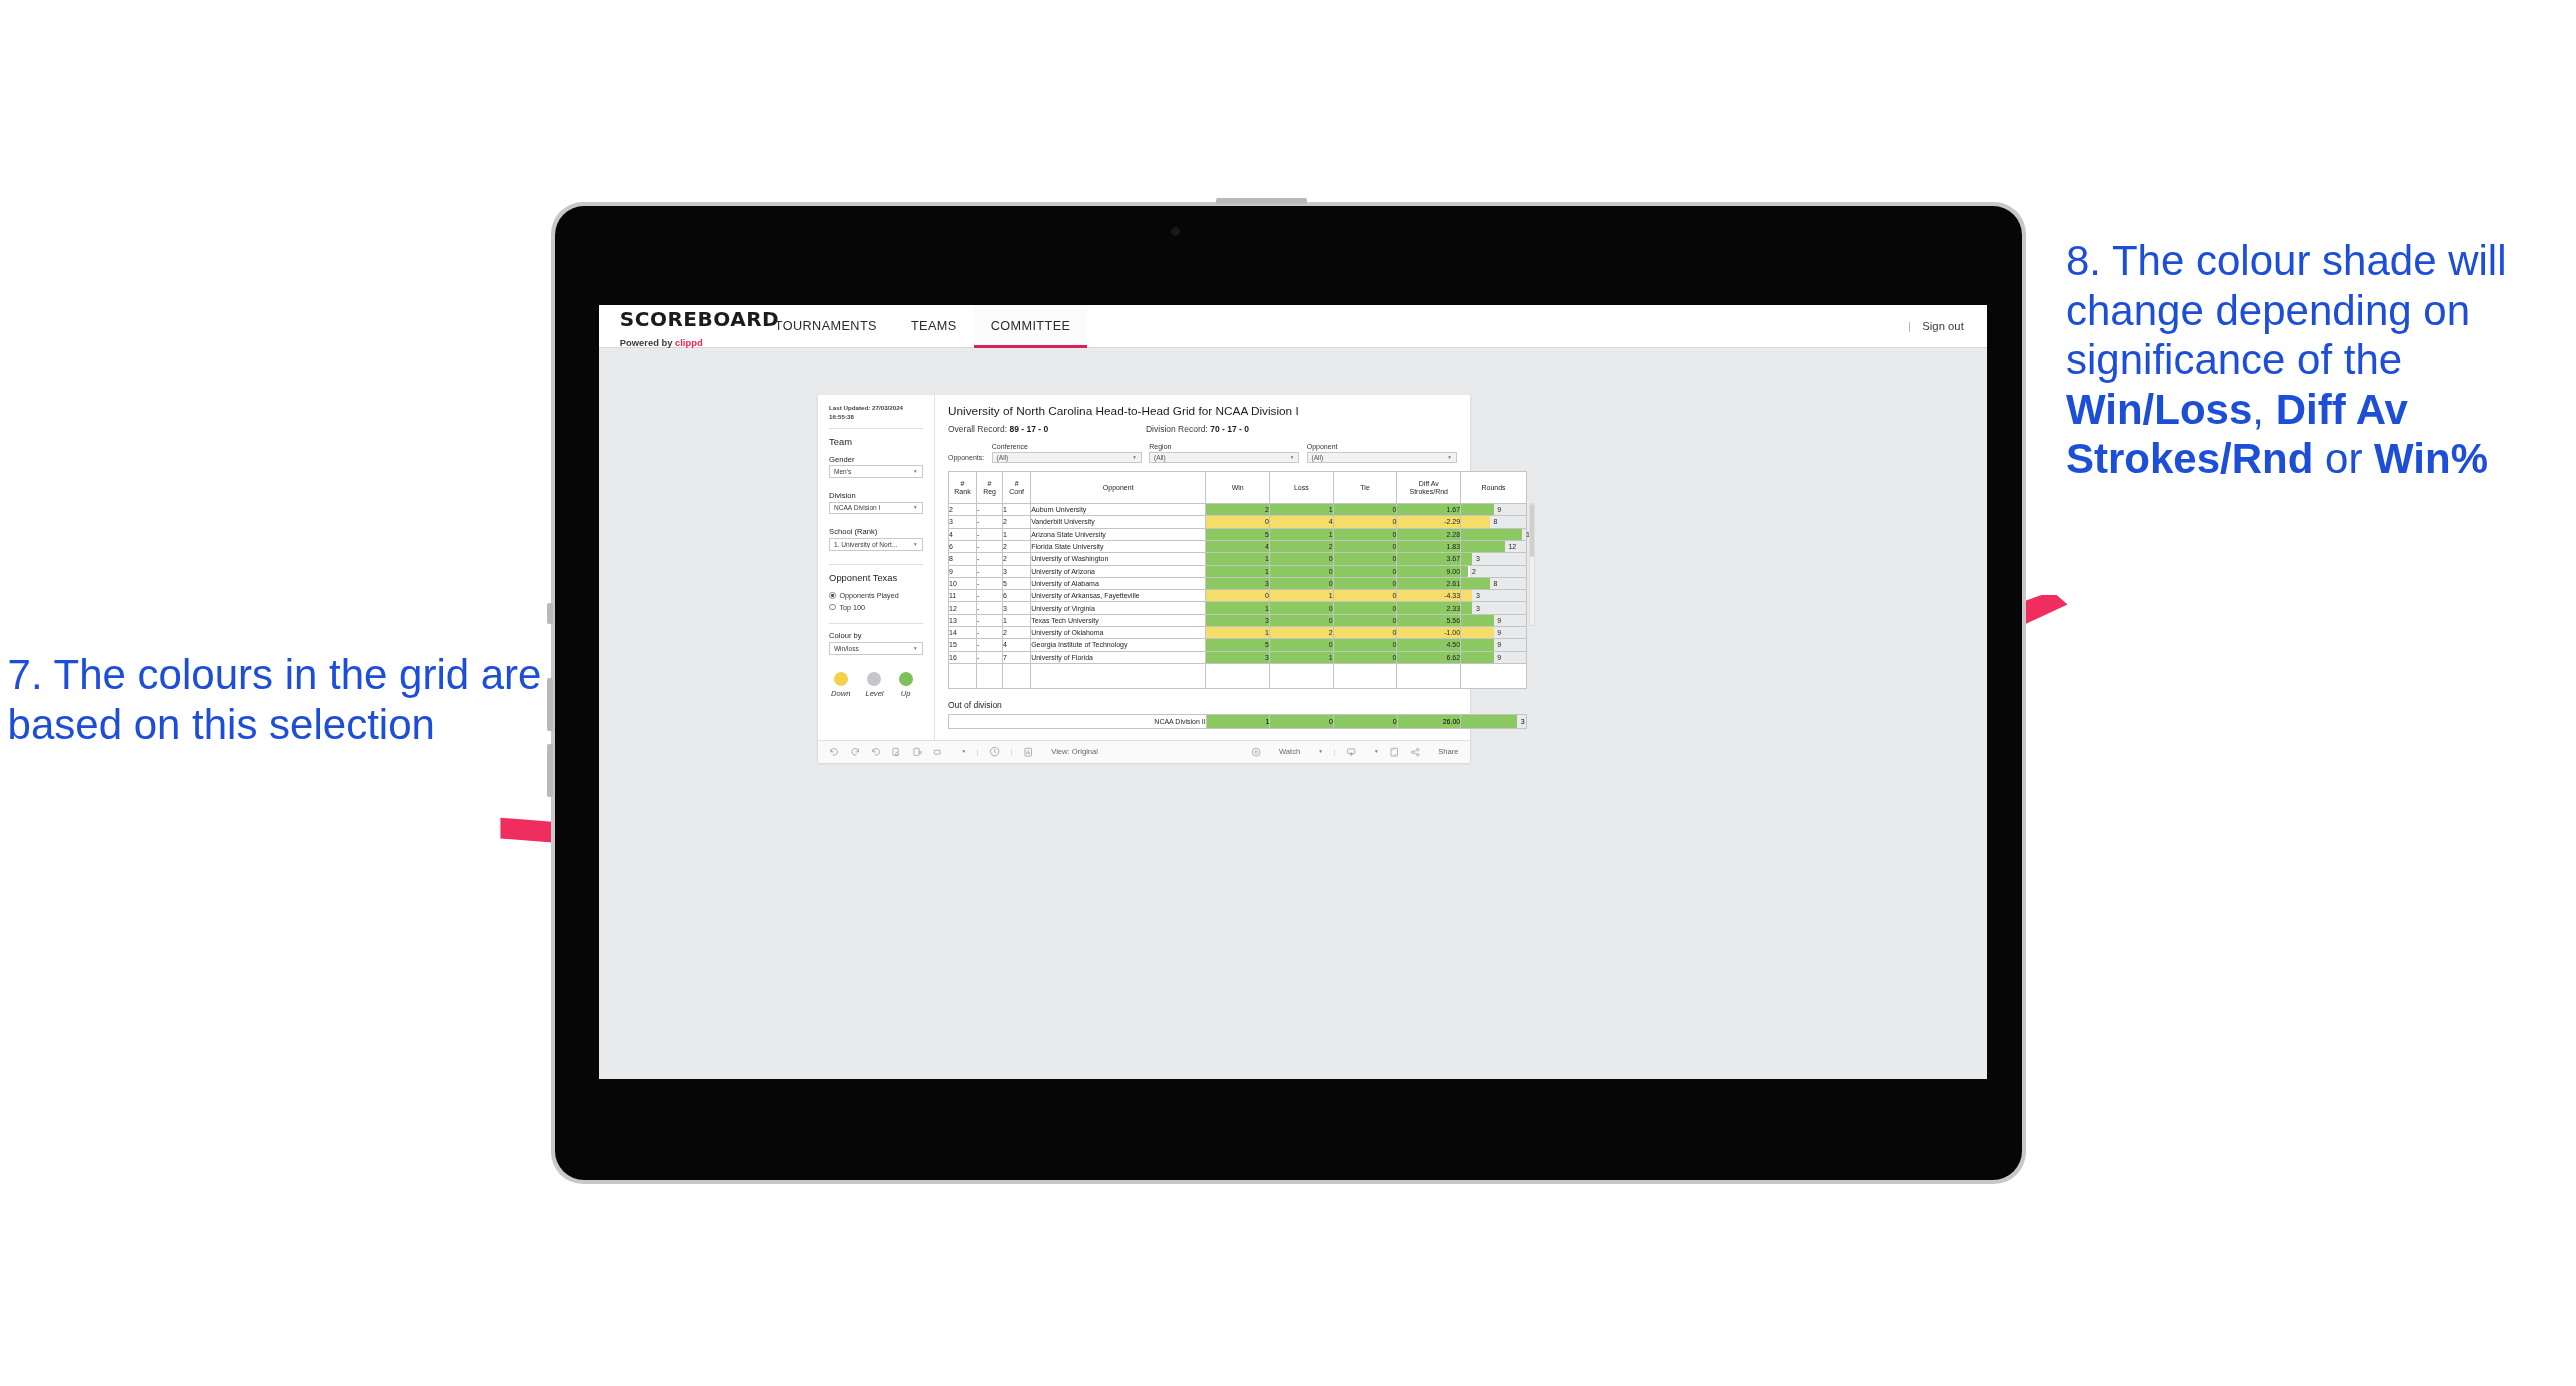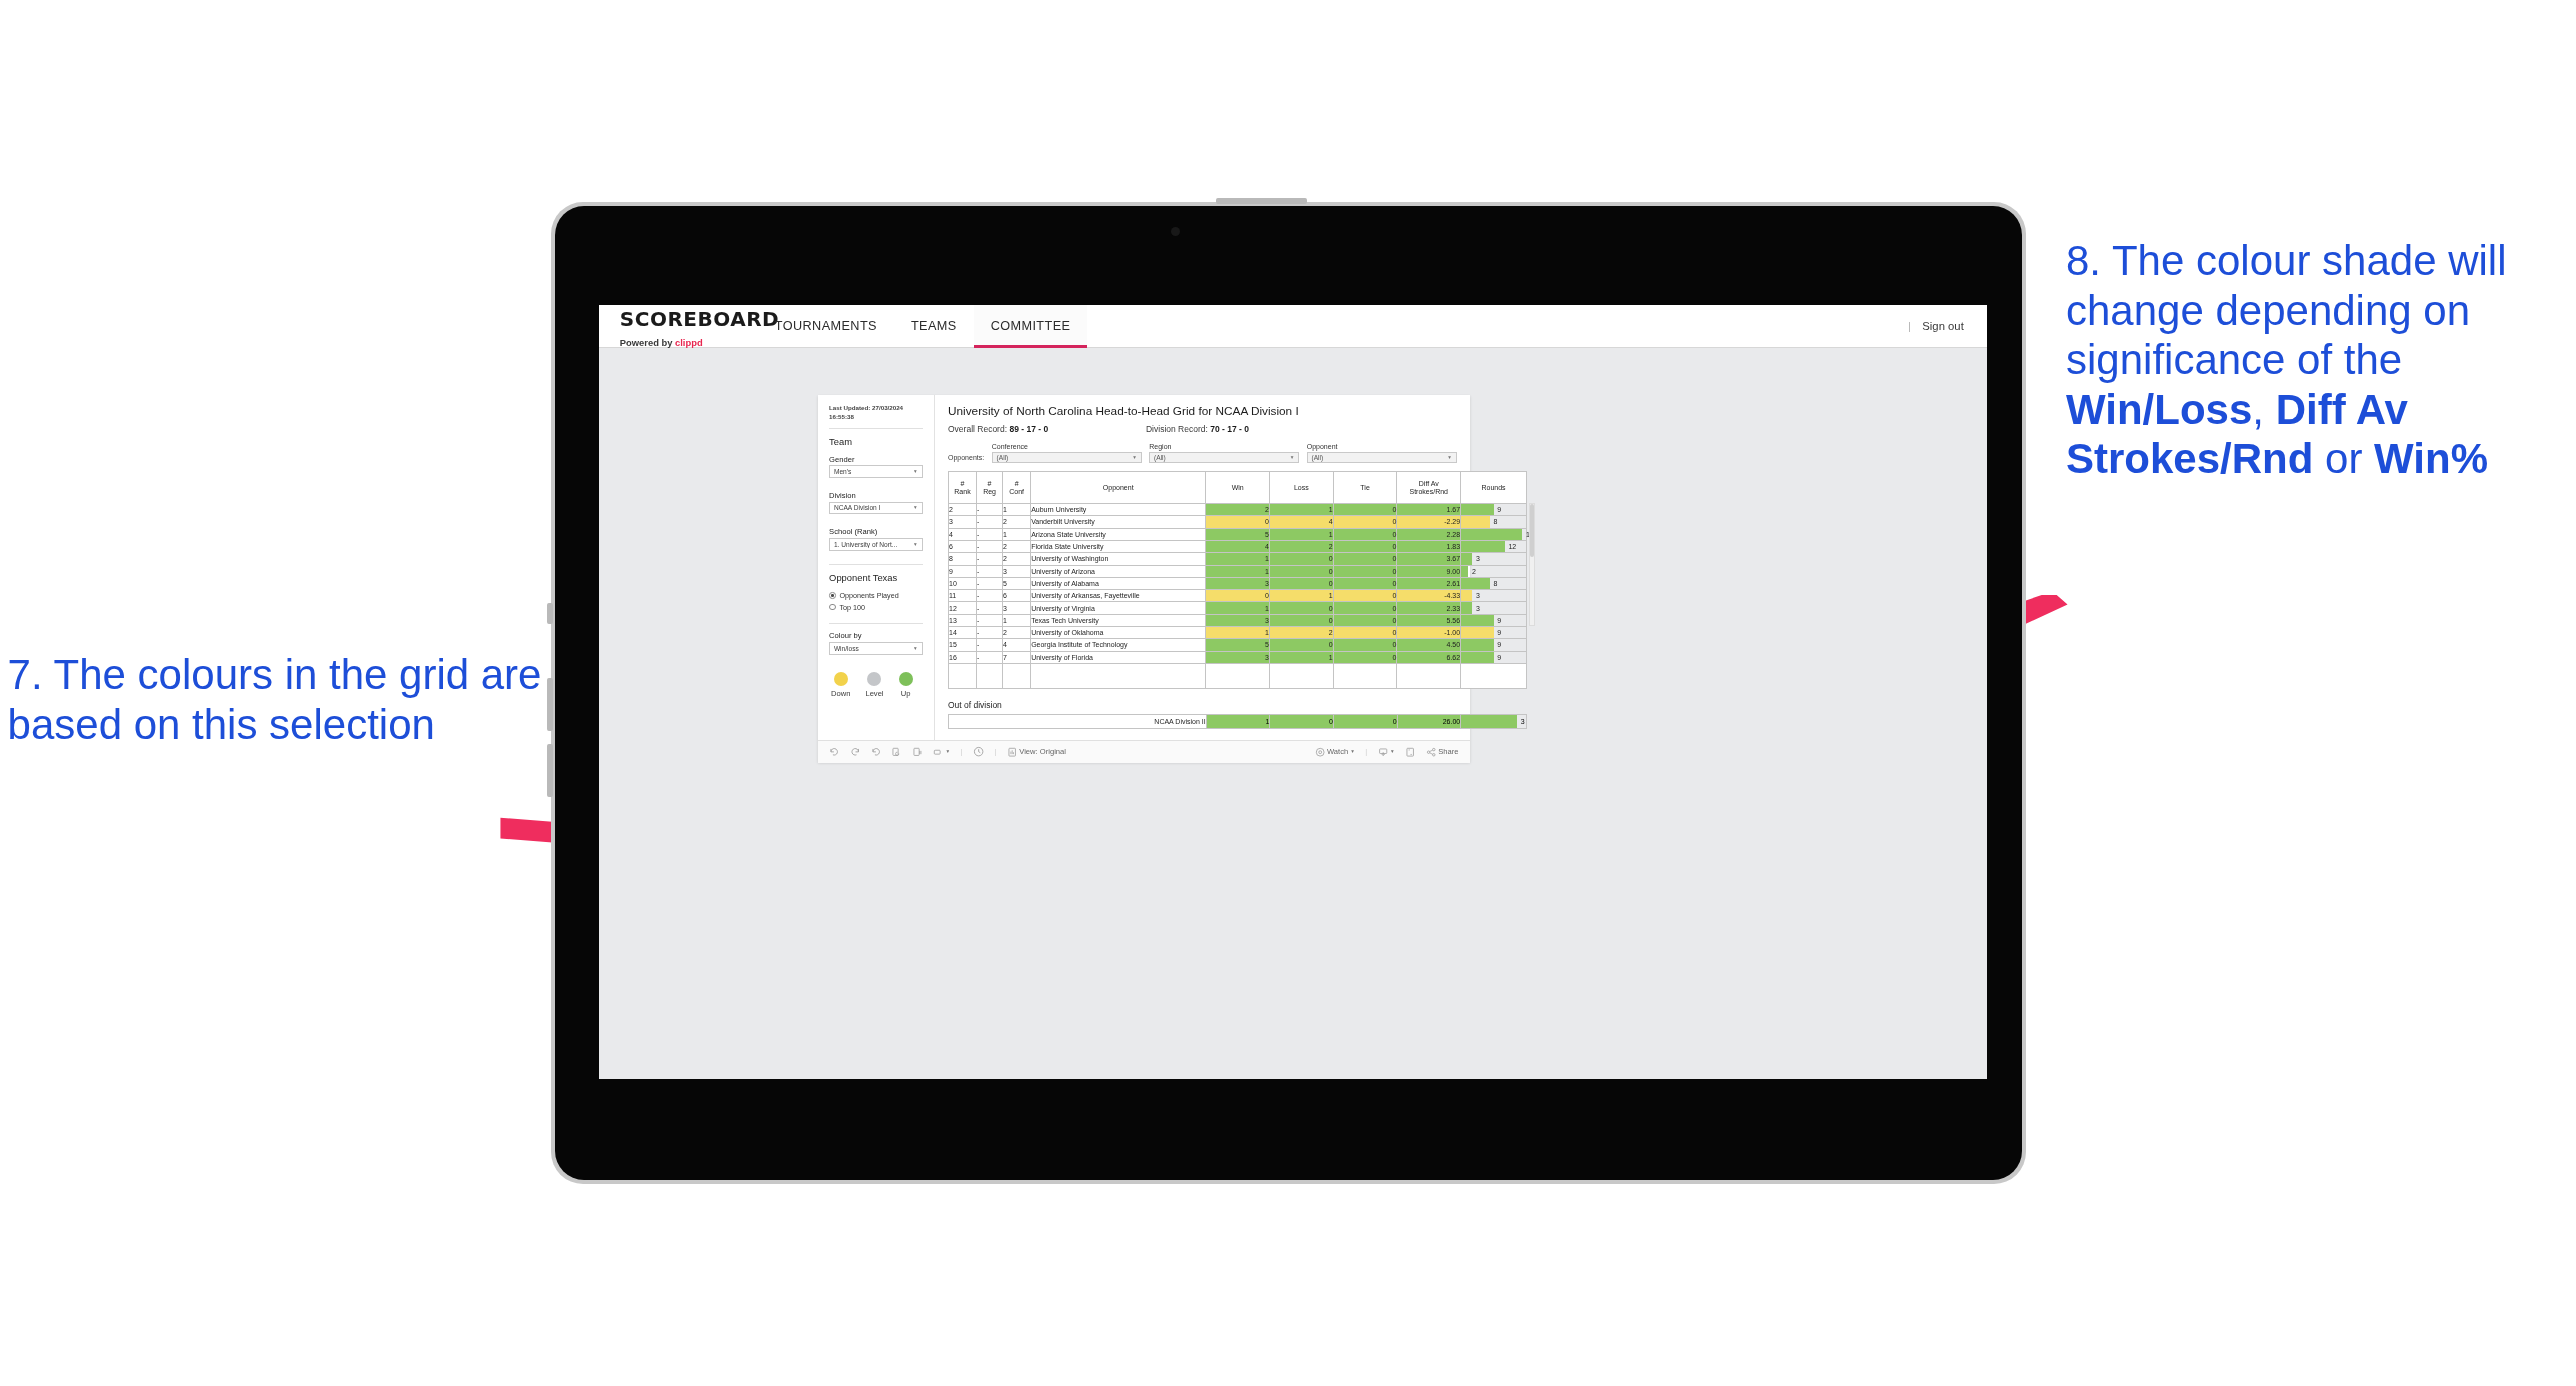--- a/index.html
+++ b/index.html
@@ -125,21 +125,21 @@
   }
   .fld .cap { flex: 1; overflow: hidden; white-space: nowrap; }
   .caret { font-size: 4.7px; color: #777; }
   .radio-row { display: flex; align-items: center; gap: 3.8px; margin-bottom: 2.8px; font-size: 7.2px; color: #333; cursor: pointer; }
   .radio { width: 6.6px; height: 6.6px; border-radius: 50%; border: 0.9px solid #8a8a8a; background: #fff; position: relative; flex: none; }
   .radio.on::after {
     content: ""; position: absolute; left: 1.3px; top: 1.3px;
     width: 2.5px; height: 2.5px; border-radius: 50%; background: #4a4a4a;
   }
   #legend { display: flex; gap: 15px; margin-top: 17px; padding-left: 1.9px; }
-  .lg { text-align: center; }
+  .lg { text-align: center; font-style: italic; }
   .lg .dot { width: 14px; height: 14px; border-radius: 50%; margin: 0 auto 3.8px auto; }
   .lg .lbl { font-size: 7.6px; color: #3a3a3a; }
 
   
   #main { flex: 1; padding: 9.4px 13.2px 0 13.2px; min-width: 0; position: relative; }
   #viz-title { font-size: 11.8px; color: #1c1c1c; margin-bottom: 5.7px; }
   #records { display: flex; font-size: 8.5px; color: #3a3a3a; margin-bottom: 9.4px; }
   #records .rec { width: 198px; }
   #records b { color: #1a1a1a; font-weight: 700; }
 
@@ -182,21 +182,21 @@
   table.outdiv td { border: 0.9px solid #c4c4c4; height: 13.2px; padding: 0; }
   td.odname { text-align: right; padding-right: 5.7px; color: #1d1d1d; }
 
   
   #viz-foot {
     height: 23px; border-top: 0.9px solid #e0e0e0; background: #fafafa;
     display: flex; align-items: center; padding: 0 11.3px; gap: 10.4px;
     font-size: 7.6px; color: #666;
   }
   #viz-foot .sep { color: #d0d0d0; }
-  #viz-foot .ft { display: flex; align-items: center; gap: 2px; cursor: pointer; }
+  #viz-foot .ft { display: flex; align-items: center; gap: 18px; cursor: pointer; }
   #viz-foot .right { margin-left: auto; display: flex; align-items: center; gap: 10.4px; }
   .ico { display: inline-block; vertical-align: middle; }
 </style>
 </head>
 <body>
 
 <div class="annot" id="annot-left">
   <span>7.</span>
   <span>The colours in the grid are based on this selection</span>
 </div>

